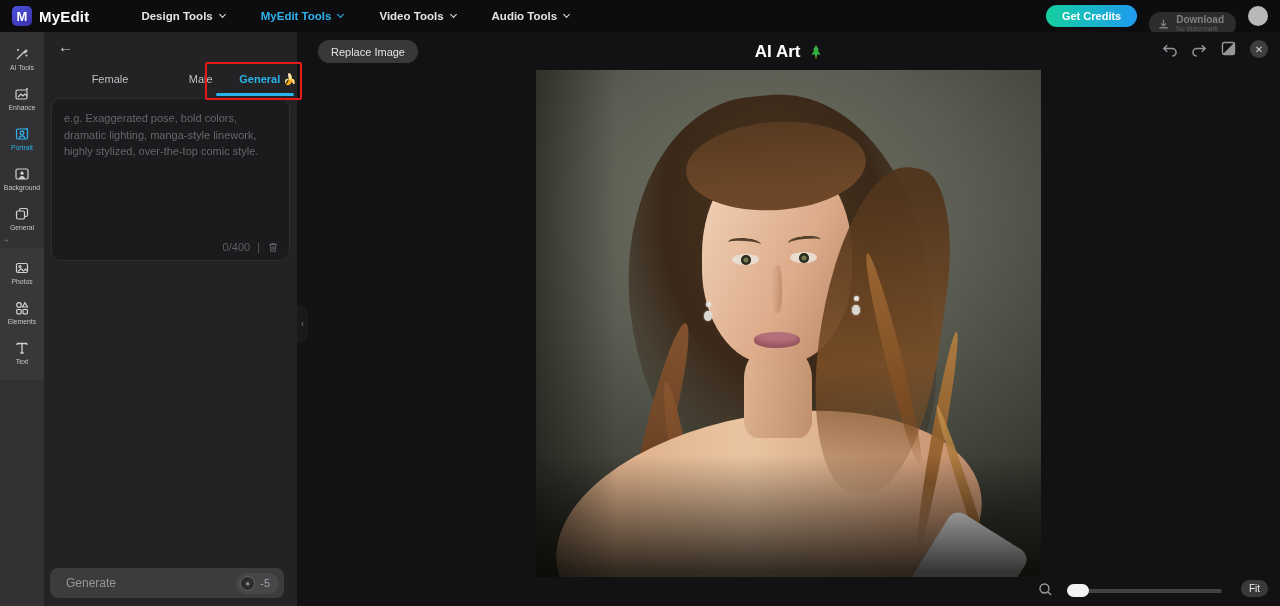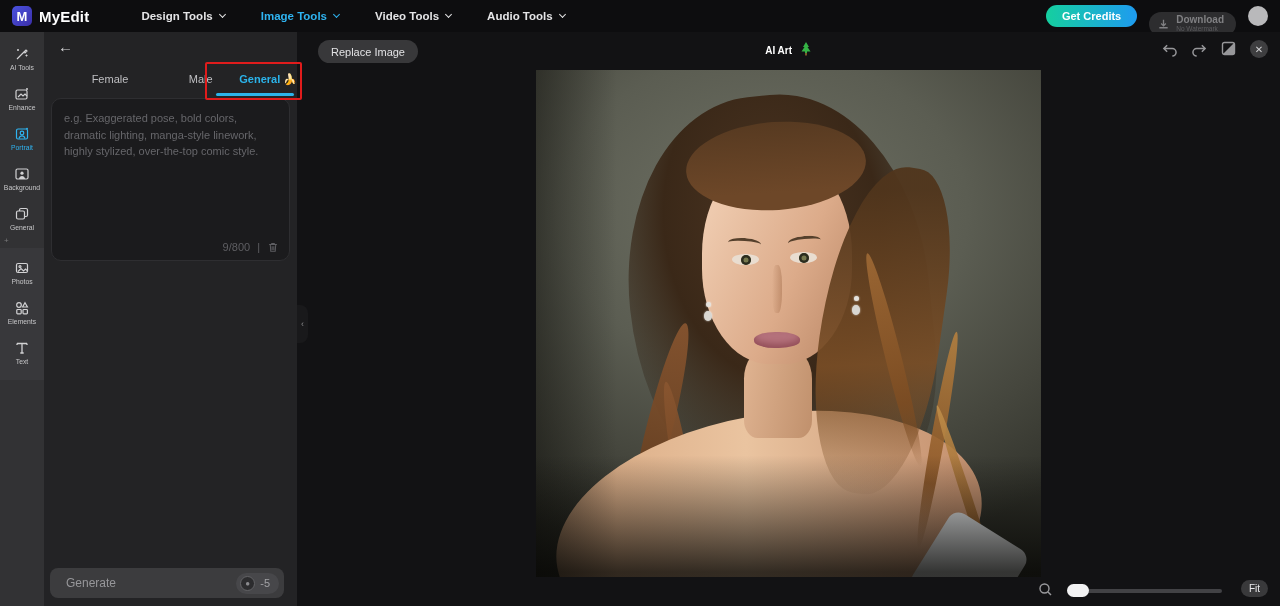--- a/index.html
+++ b/index.html
@@ -75,21 +75,21 @@
           display:flex; align-items:center; justify-content:center; color:#8a8a8d; font-size:8px; }
   .collapse-tab { position:absolute; right:-11px; top:273px; width:11px; height:38px; background:#19191b;
     border-radius:0 8px 8px 0; display:flex; align-items:center; justify-content:center;
     color:#8b8b8e; font-size:9px; cursor:pointer; z-index:4; }
 
   
   .canvas { flex:1; position:relative; background:#121214; }
   .replace-btn { position:absolute; left:21px; top:8px; height:23px; padding:0 13px; border-radius:12px;
     background:#38383a; border:none; color:#e2e2e4; font-size:11px; cursor:pointer; font-family:inherit; }
   .canvas-title { position:absolute; top:10px; left:0; right:0; text-align:center; color:#fff;
-    font-size:10px; font-weight:bold; pointer-events:none; }
+    font-size:17px; font-weight:bold; pointer-events:none; }
   .canvas-title .tree { display:inline-block; margin-left:5px; vertical-align:-2px; }
   .canvas-icons { position:absolute; right:12px; top:8px; display:flex; align-items:center; gap:13px; }
   .cicon { color:#97979a; cursor:pointer; display:flex; }
   .close-circle { width:18px; height:18px; border-radius:50%; background:#3e3e40; color:#cfcfd1;
     display:flex; align-items:center; justify-content:center; font-size:10px; cursor:pointer; }
 
   
   .photo { position:absolute; left:239px; top:38px; width:505px; height:507px; overflow:hidden;
     background:radial-gradient(90% 70% at 45% 28%, #6f7164 0%, #5b5d52 45%, #45463d 75%, #31322b 100%); }
   .photo * { position:absolute; }
@@ -154,21 +154,21 @@
     <div class="logo">
       <div class="logo-mark">M</div>
       <div class="logo-text">MyEdit</div>
     </div>
     <div class="nav">
       <div class="nav-item">
         <span>Design Tools</span>
         <span class="chev"></span>
       </div>
       <div class="nav-item active">
-        <span>Image Tools</span>
+        <span>MyEdit Tools</span>
         <span class="chev"></span>
       </div>
       <div class="nav-item">
         <span>Video Tools</span>
         <span class="chev"></span>
       </div>
       <div class="nav-item">
         <span>Audio Tools</span>
         <span class="chev"></span>
       </div>
@@ -276,21 +276,21 @@
         <div class="tab active">
           <span>General</span>
           <span>🍌</span>
           <span class="underline"></span>
         </div>
       </div>
       <div class="red-box"></div>
       <div class="prompt-box">
         <textarea placeholder="e.g. Exaggerated pose, bold colors, dramatic lighting, manga-style linework, highly stylized, over-the-top comic style." style=""></textarea>
         <div class="prompt-meta">
-          <span>9/800</span>
+          <span>0/400</span>
           <span>|</span>
           <span class="cicon">
             <svg width="12" height="12" viewBox="0 0 14 14" fill="none" stroke="#5e5e62" stroke-width="1.2">
               <path d="M2.5 4h9M5.5 4V2.8h3V4M3.8 4l.6 8h5.2l.6-8M6 6v4.5M8 6v4.5"></path>
             </svg>
           </span>
         </div>
       </div>
       <div class="generate-row">
         <button class="generate-btn">

